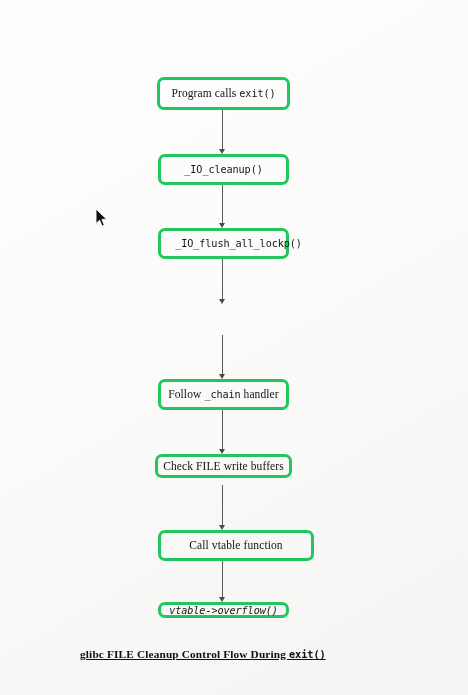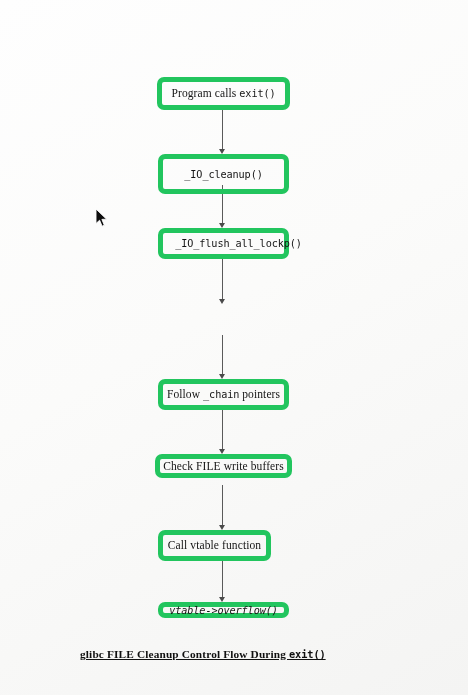--- a/index.html
+++ b/index.html
@@ -18,21 +18,21 @@
   #flow-canvas {
     position: absolute;
     left: 0; top: 0;
     width: 468px;
     height: 695px;
   }
 
   .node {
     position: absolute;
     box-sizing: border-box;
-    border: 5px solid #22c55e;
+    border: 3px solid #22c55e;
     border-radius: 7px;
     background: transparent;
     display: flex;
     flex-direction: column;
     align-items: center;
     justify-content: center;
     text-align: right;
     color: #141414;
     font-family: "Liberation Serif", "DejaVu Serif", serif;
     font-size: 11.5px;
@@ -106,33 +106,33 @@
     <div class="arrowhead" style="left: 219px; top: 373.6px;"></div>
     <div class="connector" style="top: 410px; height: 40px;"></div>
     <div class="arrowhead" style="left: 219px; top: 448.6px;"></div>
     <div class="connector" style="top: 485px; height: 41px;"></div>
     <div class="arrowhead" style="left: 219px; top: 524.6px;"></div>
     <div class="connector" style="top: 561px; height: 37px;"></div>
     <div class="arrowhead" style="left: 219px; top: 596.6px;"></div>
     <div class="node" id="node-program-calls-exit" style="left: 157px; top: 77px; width: 133px; height: 33px;">
       <span class="ln"><span>Program calls </span><span class="mono">exit()</span></span>
     </div>
-    <div class="node" id="node-io-cleanup" style="left: 158px; top: 154px; width: 131px; height: 40px;">
+    <div class="node" id="node-io-cleanup" style="left: 158px; top: 154px; width: 131px; height: 31px;">
       <span class="ln"><span class="mono">_IO_cleanup()</span></span>
     </div>
     <div class="node" id="node-io-flush-all-lockp" style="left: 158px; top: 228px; width: 131px; height: 31px; padding-left: 30px;">
       <span class="ln"><span class="mono">_IO_flush_all_lockp()</span></span>
     </div>
     <div class="node" id="node-follow-chain-pointers" style="left: 158px; top: 379px; width: 131px; height: 31px;">
-      <span class="ln"><span>Follow </span><span class="mono">_chain</span><span> pointers</span></span>
+      <span class="ln"><span>Follow </span><span class="mono">_chain</span><span> handler</span></span>
     </div>
     <div class="node" id="node-check-file-write-buffers" style="left: 155px; top: 454px; width: 137px; height: 24px;">
       <span class="ln"><span>Check FILE write buffers</span></span>
     </div>
-    <div class="node" id="node-call-vtable-function" style="left: 158px; top: 530px; width: 113px; height: 31px;">
+    <div class="node" id="node-call-vtable-function" style="left: 158px; top: 530px; width: 156px; height: 31px;">
       <span class="ln"><span>Call vtable function</span></span>
     </div>
     <div class="node" id="node-vtable-overflow" style="left: 158px; top: 602px; width: 131px; height: 16px; font-style: italic;">
       <span class="ln"><span class="mono">vtable-&gt;overflow()</span></span>
     </div>
   </div>
 
 <div id="caption"><span>glibc FILE Cleanup Control Flow During </span><span class="mono">exit()</span></div>
 
 <svg id="cursor" viewBox="0 0 13 19" style="left: 96px; top: 209px;">

